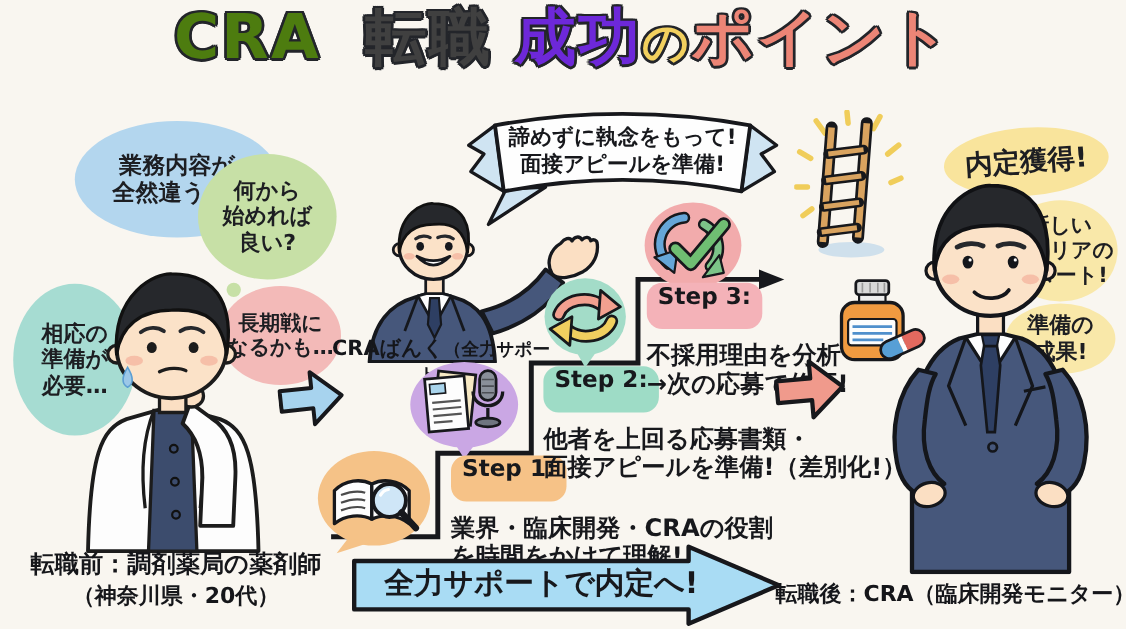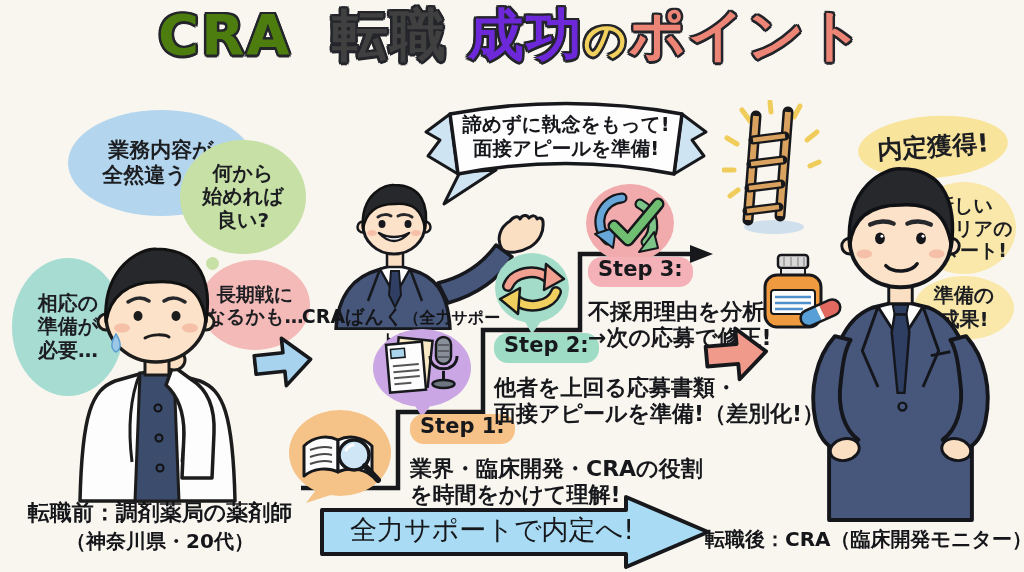--- a/index.html
+++ b/index.html
@@ -24,28 +24,28 @@
   .tail-br::after{right:26px;bottom:-16px;}
   .tail-bl::after{left:26px;bottom:-16px;}
   .tail-r::after{right:-15px;top:55%;}
   .tail-l::after{left:-15px;top:55%;}
   
   .caption{position:absolute;text-align:center;font-weight:800;color:#15161a;}
   .caption .l1{font-size:22px;}
   .caption .l2{font-size:20px;}
   
   .step{position:absolute;}
-  .step-label{display:inline-block;padding:0 10px 6px;border-radius:14px;font-weight:800;font-size:21px;}
+  .step-label{display:inline-block;padding:0 10px 18px;border-radius:14px;font-weight:800;font-size:21px;}
   .step-text{font-weight:800;font-size:22px;line-height:1.2;white-space:pre-line;margin-top:12px;}
   
   .banner-text{position:absolute;left:36px;right:36px;top:15px;text-align:center;
     font-weight:800;font-size:19.5px;line-height:1.25;}
   
   .support-arrow-text{position:absolute;left:26px;width:300px;top:18px;text-align:center;
-    font-weight:400;font-size:27px;}
+    font-weight:700;font-size:27px;}
   .abs{position:absolute;}
 </style>
 </head>
 <body>
 
 <div class="canvas">
 
   <div class="title">
     <span class="tseg" style="color: #4d7c0f;">CRA</span><span class="tseg" style="color: #404040; margin-left: 40px;">転職</span><span class="tseg gap" style="color: #6d28d9;">成功</span><span class="tseg small" style="color: rgb(242, 208, 94);">の</span><span class="tseg" style="color: rgb(236, 133, 118);">ポイント</span>
   </div>

